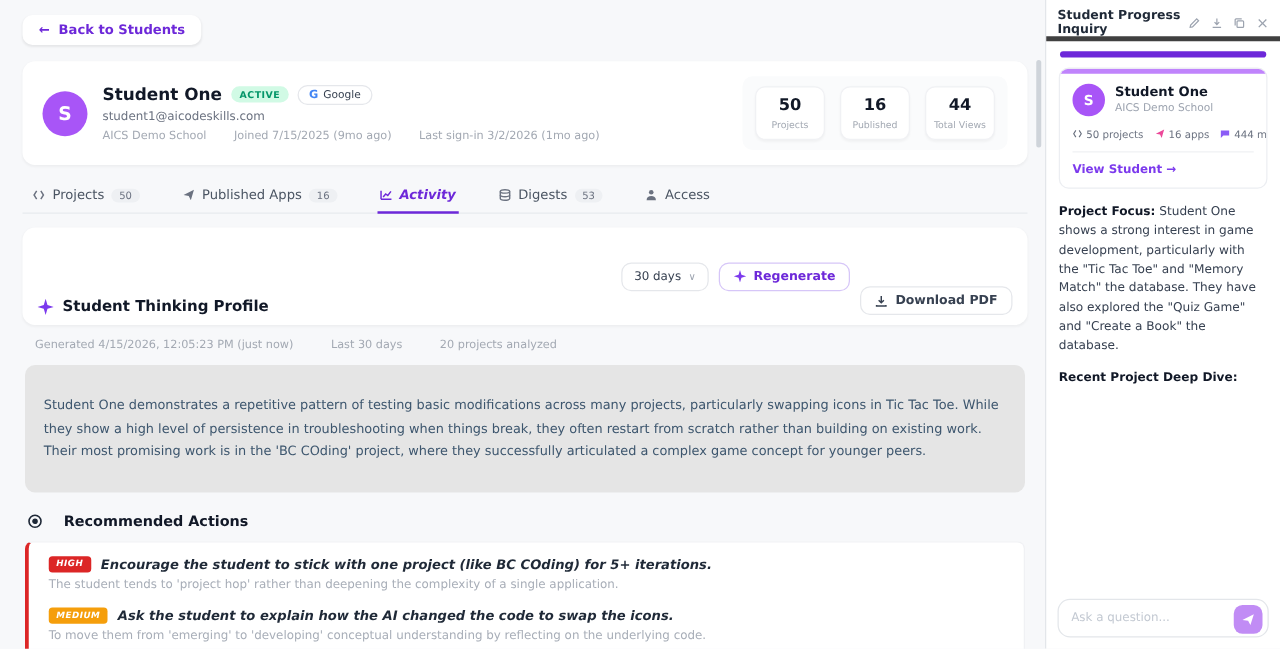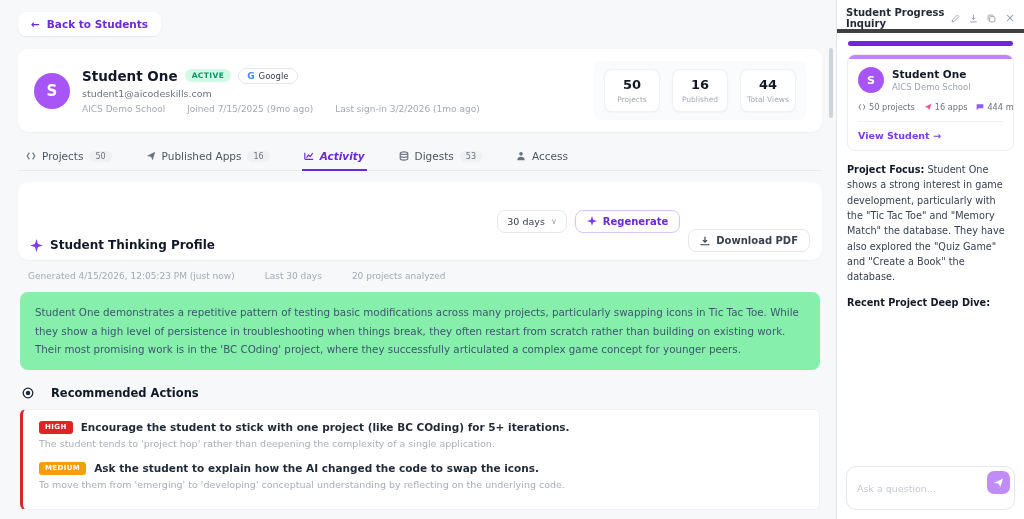--- a/index.html
+++ b/index.html
@@ -39,27 +39,27 @@
   .profile-header { margin-top:11px; background:#fff; border-radius:10px; padding:8px 12px; display:flex; align-items:flex-end; box-shadow:0 1px 2px rgba(0,0,0,.04); }
   .profile-title { display:flex; align-items:center; gap:7px; font-size:12px; font-weight:800; color:#111827; }
   .profile-controls { margin-left:auto; display:flex; align-items:center; gap:8px; }
   .select-pill { display:flex; align-items:center; gap:6px; border:1px solid #e5e7eb; border-radius:8px; padding:5px 9px; font-size:9.5px; color:#374151; background:#fff; cursor:pointer; }
   .btn { display:flex; align-items:center; gap:6px; border-radius:8px; padding:5px 11px; font-size:10px; font-weight:700; cursor:pointer; background:#fff; }
   .btn-regenerate { border:1px solid #d6c6f8; color:#6d28d9; }
   .btn-download { border:1px solid #e5e7eb; color:#374151;margin-top:39px; }
 
   .meta-row { font-size:9px; color:#a3a9b3; display:flex; gap:30px; padding:11px 10px 0; }
 
-  .summary-box { margin:11px 2px 16px; background:#86efac; border-radius:8px; padding:11px 15px; font-size:10.3px; color:#3d566e; line-height:1.8; }
+  .summary-box { margin:11px 2px 16px; background:#e5e5e5; border-radius:8px; padding:23px 15px; font-size:10.3px; color:#3d566e; line-height:1.8; }
 
   .actions-title { margin:15px 4px 0; display:flex; align-items:center; gap:17px; font-size:11.5px; font-weight:800; color:#111827; }
 
   .actions-box { margin:9px 2px 0; background:#fff; border:1px solid #f0f1f4; border-left:3px solid #dc2626; border-radius:6px; padding:11px 16px 6px; }
   .action { margin-bottom:13px; }
-  .action-row { display:flex; align-items:center; gap:8px; }
+  .action-row { display:flex; align-items:flex-end; gap:8px;font-style:italic; }
   .priority-badge { color:#fff; font-size:7px; font-weight:800; letter-spacing:.4px; padding:2.5px 6px; border-radius:3px; flex:none; }
   .action-text { font-size:10.5px; font-weight:700; color:#1f2937; }
   .action-detail { font-size:9.5px; color:#a8aeb8; margin-top:4px; }
 
   .gauges { display:flex; gap:10px; margin:13px 2px 0; }
   .gauge-card { flex:1; background:#fff; border:1px solid #f0f1f4; border-radius:8px; padding:9px 10px 8px; text-align:center; }
   .gauge { width:38px; height:38px; border-radius:50%; margin:0 auto; display:flex; align-items:center; justify-content:center; }
   .gauge-inner { width:29px; height:29px; border-radius:50%; background:#fff; display:flex; align-items:center; justify-content:center; }
   .gauge-num { font-size:11px; font-weight:400; }
   .chev { color:#9ca3af; }
@@ -80,21 +80,21 @@
   .sb-avatar { width:26px; height:26px; border-radius:50%; background:#a855f7; color:#fff; font-size:11px; font-weight:700; display:flex; align-items:center; justify-content:center; flex:none; }
   .sb-name { font-size:10.5px; font-weight:700; color:#111827; }
   .sb-school { font-size:8.5px; color:#9ca3af; margin-top:2px; }
   .sb-stats { display:flex; gap:9px; margin-top:9px; font-size:8.2px; color:#6b7280; align-items:center; }
   .sb-stat { display:flex; align-items:center; gap:3px; white-space:nowrap; }
   .sb-link { border-top:1px solid #f0f1f4; margin-top:9px; padding-top:8px; font-size:9.5px; font-weight:700; color:#7c3aed; cursor:pointer; }
   .sb-text p { font-size:9.7px; color:#374151; line-height:1.58; margin-bottom:10px; }
   .sb-text .lead { font-weight:700; color:#111827; }
   .email-link { color:#c026d3; text-decoration:underline; }
   .sb-input-row { flex:none; padding:8px 9px 9px; position:relative; }
-  .sb-input { width:100%; height:44px; border:1px solid #e3e6ea; border-radius:10px; padding:0 34px 0 10px; font-size:9.5px; font-family:inherit; color:#374151; outline:none; }
+  .sb-input { width:100%; height:31px; border:1px solid #e3e6ea; border-radius:10px; padding:0 34px 0 10px; font-size:9.5px; font-family:inherit; color:#374151; outline:none; }
   .sb-input::placeholder { color:#c3c9d2; }
   .send-btn { position:absolute; right:14px; top:12.5px; width:23px; height:23px; border-radius:7px; background:#c18cf5; border:none; display:flex; align-items:center; justify-content:center; cursor:pointer; }
 </style>
 </head>
 <body>
 
 <div class="main">
   <div class="scroll-thumb"></div>
 
   <div class="back-btn">

